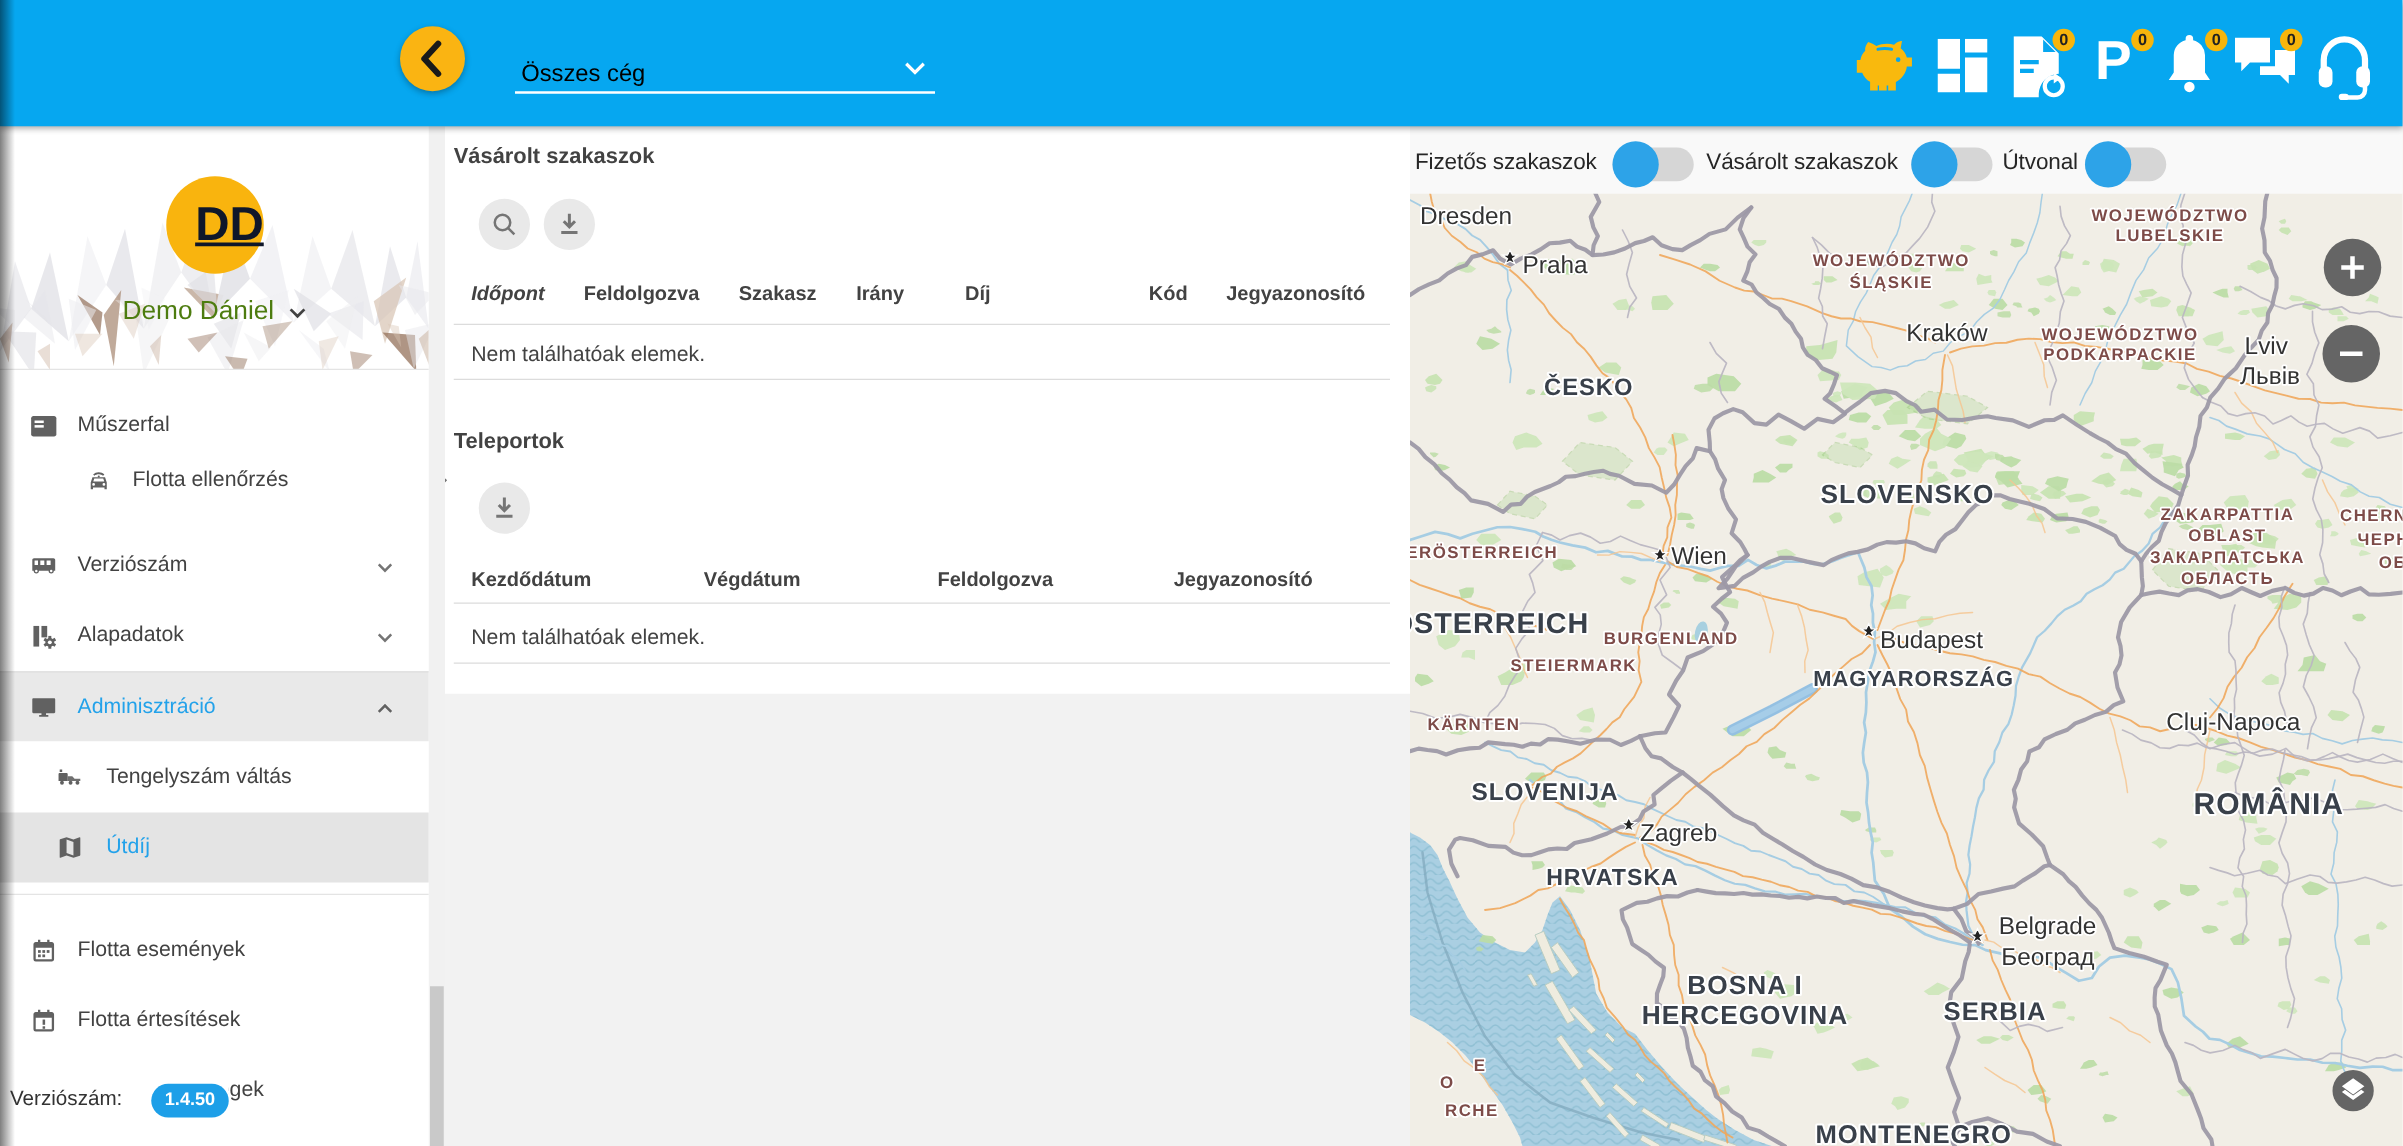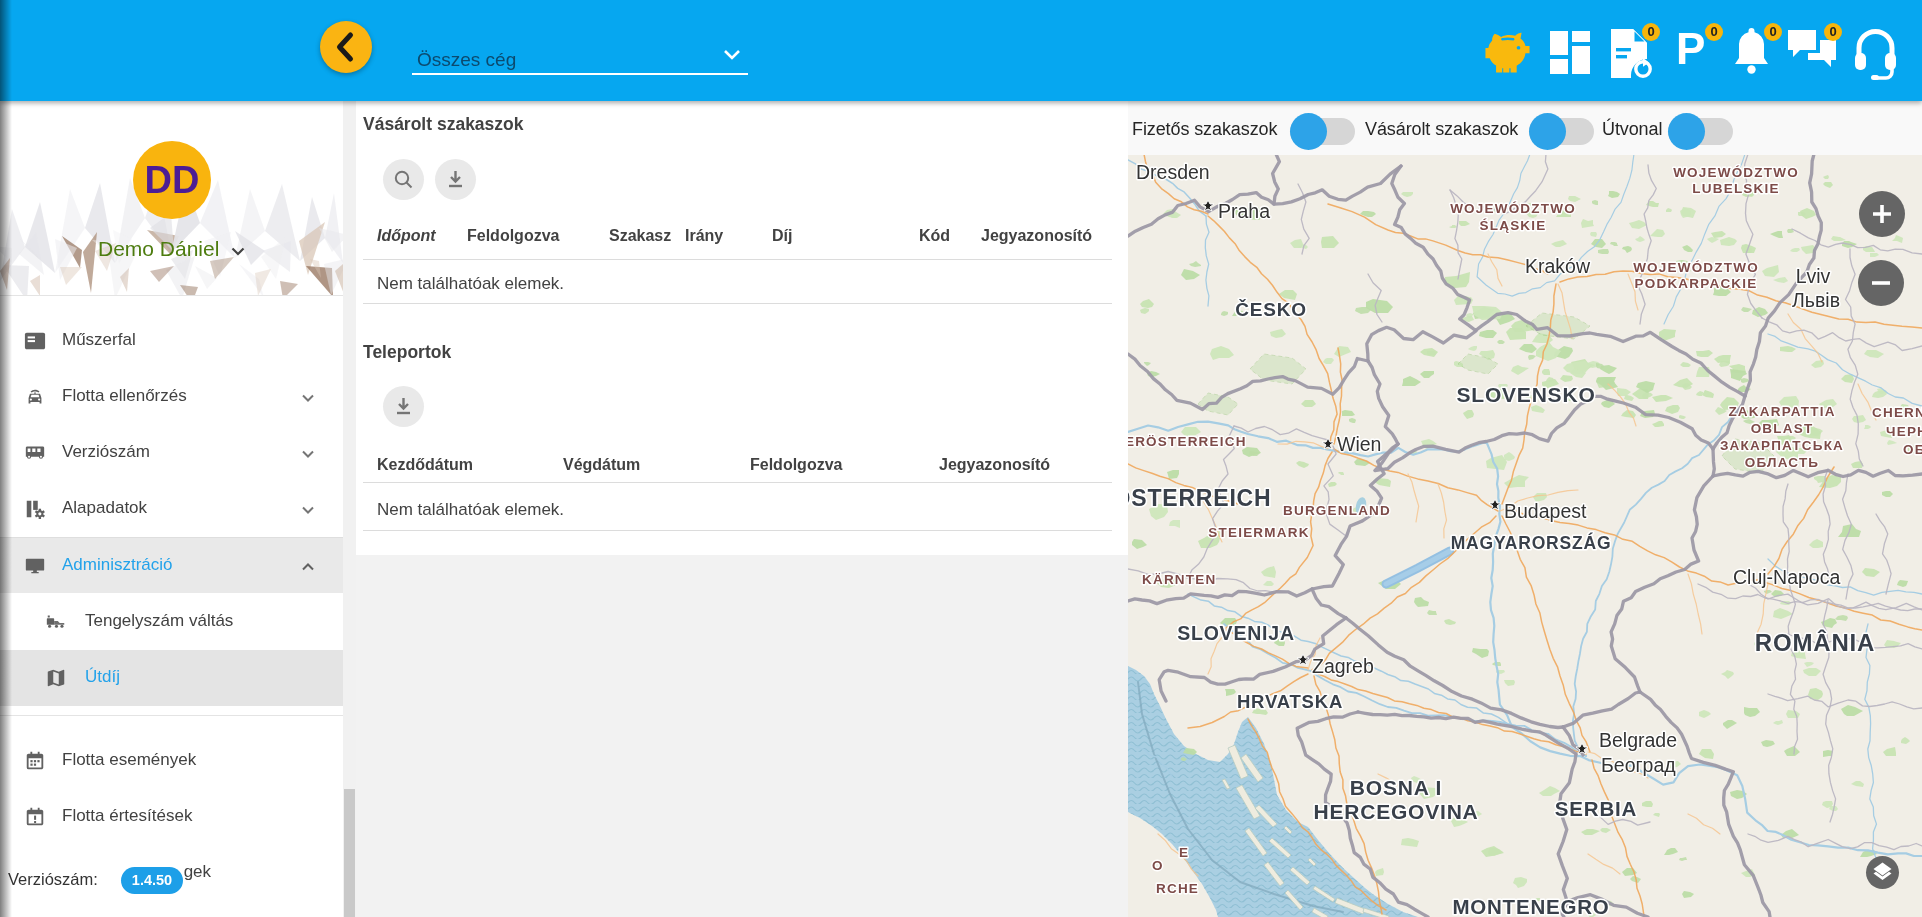--- a/index.html
+++ b/index.html
@@ -1,24 +1,24 @@
 <!DOCTYPE html>
 <html><head>
 <meta charset="utf-8">
 <style>
 * { margin:0; padding:0; box-sizing:border-box; }
 html,body { width:1922px; height:917px; overflow:hidden; font-family:"Liberation Sans",sans-serif; background:#fff; }
 #header { position:absolute; left:0; top:0; width:1922px; height:101px; background:#06a7f0; box-shadow:0 2px 5px rgba(0,0,0,.35); z-index:30; }
 #backbtn { position:absolute; left:320px; top:21px; width:52px; height:52px; border-radius:50%; background:#fab412; box-shadow:0 2px 5px rgba(0,0,0,.3); }
-#sellabel { position:absolute; left:417px; top:49px; color:#0c4a6e; font-size:19px; }
+#sellabel { position:absolute; left:417px; top:49px; color:#000000; font-size:19px; }
 #selline { position:absolute; left:412px; top:73px; width:336px; height:2px; background:#fff; }
 #sidebar { position:absolute; left:0; top:101px; width:343px; height:816px; background:#fff; z-index:20; }
 #sbscroll { position:absolute; left:343px; top:101px; width:13px; height:816px; background:#f1f1f1; z-index:21; }
 #sbthumb { position:absolute; left:1px; top:688px; width:11px; height:128px; background:#c9c9c9; }
-#avatar { position:absolute; left:133px; top:141px; width:78px; height:78px; border-radius:50%; background:#f9b40e; color:#4c1d95; font-size:38px; font-weight:bold; text-align:center; line-height:78px; z-index:22;}
+#avatar { position:absolute; left:133px; top:141px; width:78px; height:78px; border-radius:50%; background:#f9b40e; color:#0f172a; font-size:38px; font-weight:bold; text-align:right; line-height:78px; z-index:22;text-decoration:underline;}
 #uname { position:absolute; left:0px; top:237px; width:343px; text-align:center; font-size:21px; color:#4d7c0f; z-index:22;}
 .mitem { position:absolute; left:0; width:343px; height:56px; }
 .mtxt { position:absolute; left:62px; top:17px; font-size:17px; color:#424242; }
 .mtxt2 { position:absolute; left:85px; top:17px; font-size:17px; color:#424242; }
 .blue { color:#23a2ea !important; }
 .micon { position:absolute; left:24px; top:17px; width:22px; height:22px; }
 .micon2 { position:absolute; left:45px; top:17px; width:22px; height:22px; }
 .chev { position:absolute; right:28px; top:22px; width:14px; height:14px; }
 #middle { position:absolute; left:356px; top:101px; width:772px; height:816px; background:#f2f2f2; }
 #midwhite { position:absolute; left:0; top:0; width:772px; height:454px; background:#fff; }
@@ -547,21 +547,21 @@
       </svg>
   </div>
   <div class="cbtn" style="left:79px;top:58px;">
     <svg width="41" height="41" viewBox="0 0 41 41">
         <path d="M20.5 12v10M16 18l4.5 4.5L25 18" fill="none" stroke="#757575" stroke-width="2.4"></path>
         <path d="M14 27h13" stroke="#757575" stroke-width="2.4"></path>
       </svg>
   </div>
   <div class="thead" style="left:21px;top:126px;font-style:italic;">Időpont</div>
   <div class="thead" style="left:111px;top:126px;">Feldolgozva</div>
-  <div class="thead" style="left:253px;top:126px;text-align:right;">Szakasz</div>
+  <div class="thead" style="left:235px;top:126px;text-align:right;">Szakasz</div>
   <div class="thead" style="left:329px;top:126px;">Irány</div>
   <div class="thead" style="left:416px;top:126px;">Díj</div>
   <div class="thead" style="left:519px;top:126px;margin-left:44px;">Kód</div>
   <div class="thead" style="left:625px;top:126px;">Jegyazonosító</div>
   <div class="tline" style="top:158px;"></div>
   <div class="nores" style="top:173px;">Nem találhatóak elemek.</div>
   <div class="tline" style="top:202px;"></div>
   <div class="h6" style="position:absolute;left:7px;top:241px;">Teleportok</div>
   <div class="cbtn" style="left:27px;top:285px;">
     <svg width="41" height="41" viewBox="0 0 41 41">
@@ -634,21 +634,21 @@
 
     <div class="mitem" style="top:212px;text-align:right;">
       <svg class="micon" viewBox="0 0 24 24">
           <path fill="#616161" d="M21 3H3c-1.1 0-2 .9-2 2v14c0 1.1.9 2 2 2h18c1.1 0 2-.9 2-2V5c0-1.1-.9-2-2-2z"></path>
           <rect x="4" y="7" width="8" height="2.2" fill="#fff"></rect>
           <rect x="4" y="11" width="8" height="2.2" fill="#fff"></rect>
         </svg>
       <span class="mtxt">Műszerfal</span>
     </div>
 
-    <div class="mitem" style="top:268px;">
+    <div class="mitem" style="top:256px;margin-left:44px;">
       <svg class="micon" viewBox="0 0 24 24" fill="#616161">
           <path d="M5 13l1.5-4.5h11L19 13v6h-2v-1.5H7V19H5v-6zm2.2-.8h9.6l-.9-2.7H8.1l-.9 2.7zM7.5 16a1.2 1.2 0 100-2.4 1.2 1.2 0 000 2.4zm9 0a1.2 1.2 0 100-2.4 1.2 1.2 0 000 2.4z"></path>
           <path d="M12 4.2c1.9 0 3.6.7 4.9 1.9l-1.1 1.1A5.3 5.3 0 0012 5.9c-1.5 0-2.8.5-3.8 1.3L7.1 6.1A6.9 6.9 0 0112 4.2z"></path>
           <circle cx="12" cy="7.8" r="0.9"></circle>
         </svg>
       <span class="mtxt">Flotta ellenőrzés</span>
       <svg class="chev" viewBox="0 0 14 14">
           <path d="M2 4.5 L7 9.5 L12 4.5" fill="none" stroke="#757575" stroke-width="2"></path>
         </svg>
     </div>

